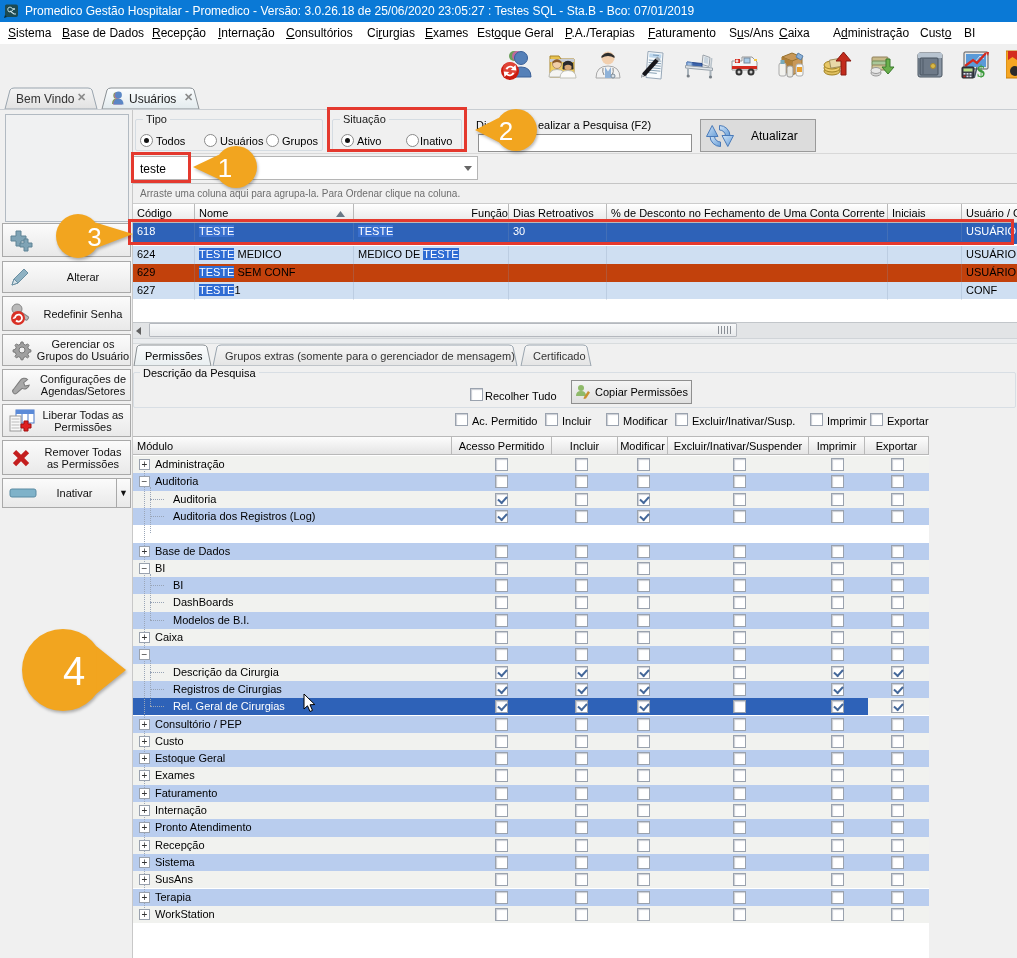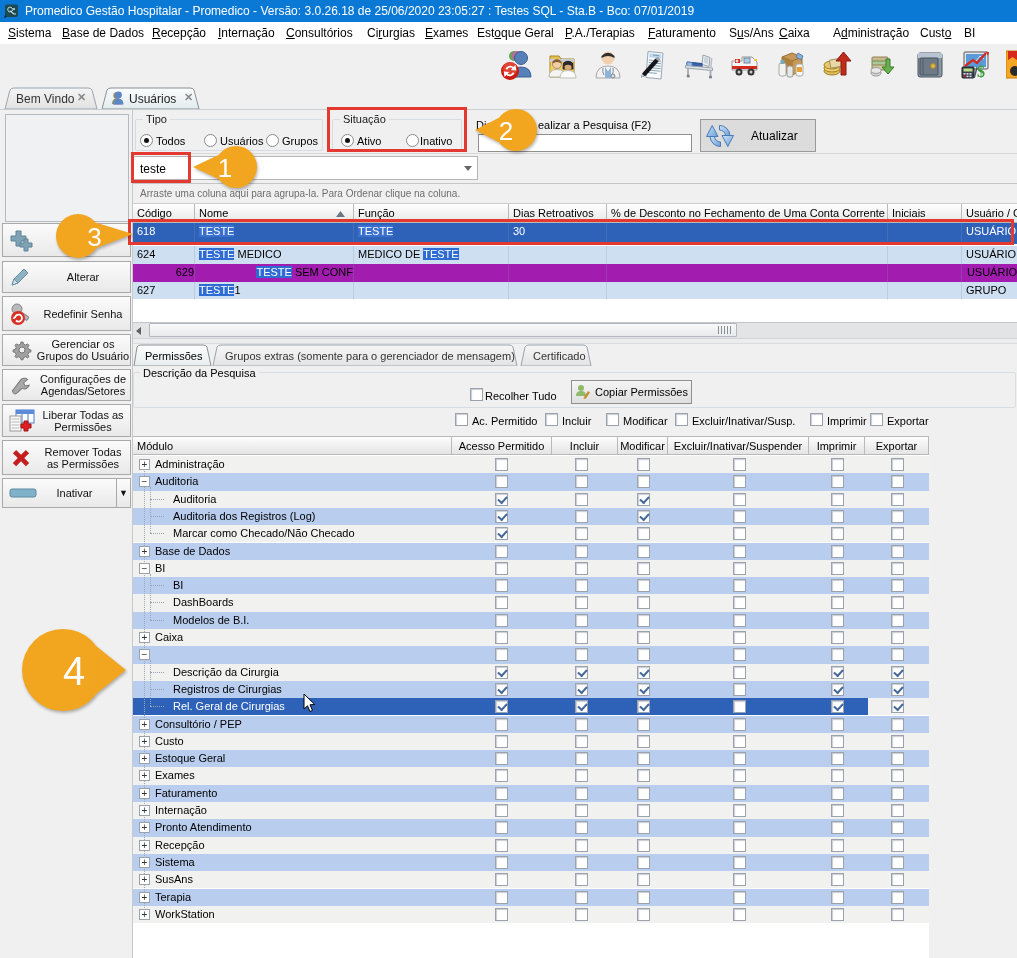--- a/index.html
+++ b/index.html
@@ -369,21 +369,21 @@
       <div style="position:absolute;left:6px;top:5px;font-size:12px;">teste</div>
       <div style="position:absolute;right:5px;top:9px;width:0;height:0;border-left:4px solid transparent;border-right:4px solid transparent;border-top:5px solid #666;"></div>
     </div>
 
     <div id="usergrid">
       <div id="dragband">Arraste uma coluna aqui para agrupa-la. Para Ordenar clique na coluna.</div>
       <div class="gh" style="left:0px; width:62px;">Código</div>
       <div class="gh" style="left:62px; width:159px;">Nome<svg width="9" height="8" style="position:absolute;right:8px;top:6px">
             <path d="M0 7 L4.5 1 L9 7 Z" fill="#6a7886"></path>
           </svg></div>
-      <div class="gh" style="left:221px; width:155px;">Função</div>
+      <div class="gh" style="left:221px; width:155px;text-align:right;">Função</div>
       <div class="gh" style="left:376px; width:98px;">Dias Retroativos</div>
       <div class="gh" style="left:474px; width:281px;">% de Desconto no Fechamento de Uma Conta Corrente</div>
       <div class="gh" style="left:755px; width:74px;">Iniciais</div>
       <div class="gh" style="left:829px; width:55px; border-right:none;">Usuário / G</div>
 <div class="grow" style="top:39px;height:21px;background:#2e62b8;color:#fff;">
           <div class="gcell" style="left:0px;width:62px;">618</div>
           <div class="gcell" style="left:62px;width:159px;"><span style="background:#3a70cf;color:#fff">TESTE</span></div>
           <div class="gcell" style="left:221px;width:155px;"><span style="background:#3a70cf;color:#fff">TESTE</span></div>
           <div class="gcell" style="left:376px;width:98px;">30</div>
           <div class="gcell" style="left:474px;width:281px;"></div>
@@ -392,37 +392,37 @@
         </div>
 <div class="grow" style="top:62px;height:18px;background:#cfdff2;color:#000;">
           <div class="gcell" style="left:0px;width:62px;">624</div>
           <div class="gcell" style="left:62px;width:159px;"><span class="hl">TESTE</span> MEDICO</div>
           <div class="gcell" style="left:221px;width:155px;">MEDICO DE <span class="hl">TESTE</span></div>
           <div class="gcell" style="left:376px;width:98px;"></div>
           <div class="gcell" style="left:474px;width:281px;"></div>
           <div class="gcell" style="left:755px;width:74px;"></div>
           <div class="gcell" style="left:829px;width:55px;border-right:none;">USUÁRIO</div>
         </div>
-<div class="grow" style="top:80px;height:18px;background:#a21caf;color:#000;text-align:right;">
+<div class="grow" style="top:80px;height:18px;background:#c2410c;color:#000;">
           <div class="gcell" style="left:0px;width:62px;">629</div>
           <div class="gcell" style="left:62px;width:159px;"><span class="hl">TESTE</span> SEM CONF</div>
           <div class="gcell" style="left:221px;width:155px;"></div>
           <div class="gcell" style="left:376px;width:98px;"></div>
           <div class="gcell" style="left:474px;width:281px;"></div>
           <div class="gcell" style="left:755px;width:74px;"></div>
           <div class="gcell" style="left:829px;width:55px;border-right:none;">USUÁRIO</div>
         </div>
 <div class="grow" style="top:98px;height:17px;background:#cfdff2;color:#000;">
           <div class="gcell" style="left:0px;width:62px;">627</div>
           <div class="gcell" style="left:62px;width:159px;"><span class="hl">TESTE</span>1</div>
           <div class="gcell" style="left:221px;width:155px;"></div>
           <div class="gcell" style="left:376px;width:98px;"></div>
           <div class="gcell" style="left:474px;width:281px;"></div>
           <div class="gcell" style="left:755px;width:74px;"></div>
-          <div class="gcell" style="left:829px;width:55px;border-right:none;">GRUPO</div>
+          <div class="gcell" style="left:829px;width:55px;border-right:none;">CONF</div>
         </div>
     </div>
 
     <div id="hscroll">
       <div style="position:absolute;left:3px;top:4px;width:0;height:0;border-top:4px solid transparent;border-bottom:4px solid transparent;border-right:5px solid #606060;"></div>
       <div style="position:absolute;left:16px;top:0px;width:588px;height:14px;background:linear-gradient(#f8f9fa,#e8eaec);border:1px solid #b4b8be;border-radius:1px;"></div>
       <div style="position:absolute;left:585px;top:3px;width:14px;height:8px;background:repeating-linear-gradient(90deg,#8a8f96 0px,#8a8f96 1px,transparent 1px,transparent 3px);"></div>
     </div>
 
     <div style="position:absolute; left:0; top:228px; width:884px; height:6px; background:#ebedef; border-top:1px solid #d0d4d8; border-bottom:1px solid #d8dcde;"></div>
@@ -515,30 +515,20 @@
 <div class="prow" style="top:51.9px;height:17.30px;background:#b9cdee;">
               <div style="position:absolute;left:17px;top:8px;width:14px;border-top:1px dotted #97a3b5;"></div>
               <div style="position:absolute;left:40px;top:2px;color:#000;white-space:nowrap;">Auditoria dos Registros (Log)</div>
               <div class="cb chk" style="left:362px;top:2px;"></div>
               <div class="cb" style="left:442px;top:2px;"></div>
               <div class="cb chk" style="left:504px;top:2px;"></div>
               <div class="cb" style="left:600px;top:2px;"></div>
               <div class="cb" style="left:698px;top:2px;"></div>
               <div class="cb" style="left:758px;top:2px;"></div>
             </div>
-<div class="prow" style="top:69.2px;height:17.30px;background:#f1f2ef;">
-              <div style="position:absolute;left:17px;top:8px;width:14px;border-top:1px dotted #97a3b5;"></div>
-              <div style="position:absolute;left:40px;top:2px;color:#000;white-space:nowrap;">Marcar como Checado/Não Checado</div>
-              <div class="cb chk" style="left:362px;top:2px;"></div>
-              <div class="cb" style="left:442px;top:2px;"></div>
-              <div class="cb" style="left:504px;top:2px;"></div>
-              <div class="cb" style="left:600px;top:2px;"></div>
-              <div class="cb" style="left:698px;top:2px;"></div>
-              <div class="cb" style="left:758px;top:2px;"></div>
-            </div>
 <div class="prow" style="top:86.5px;height:17.30px;background:#b9cdee;">
               <div class="treebox" style="left:6px;top:3px;">+</div>
               <div style="position:absolute;left:22px;top:2px;color:#000;white-space:nowrap;">Base de Dados</div>
               <div class="cb" style="left:362px;top:2px;"></div>
               <div class="cb" style="left:442px;top:2px;"></div>
               <div class="cb" style="left:504px;top:2px;"></div>
               <div class="cb" style="left:600px;top:2px;"></div>
               <div class="cb" style="left:698px;top:2px;"></div>
               <div class="cb" style="left:758px;top:2px;"></div>
             </div>

